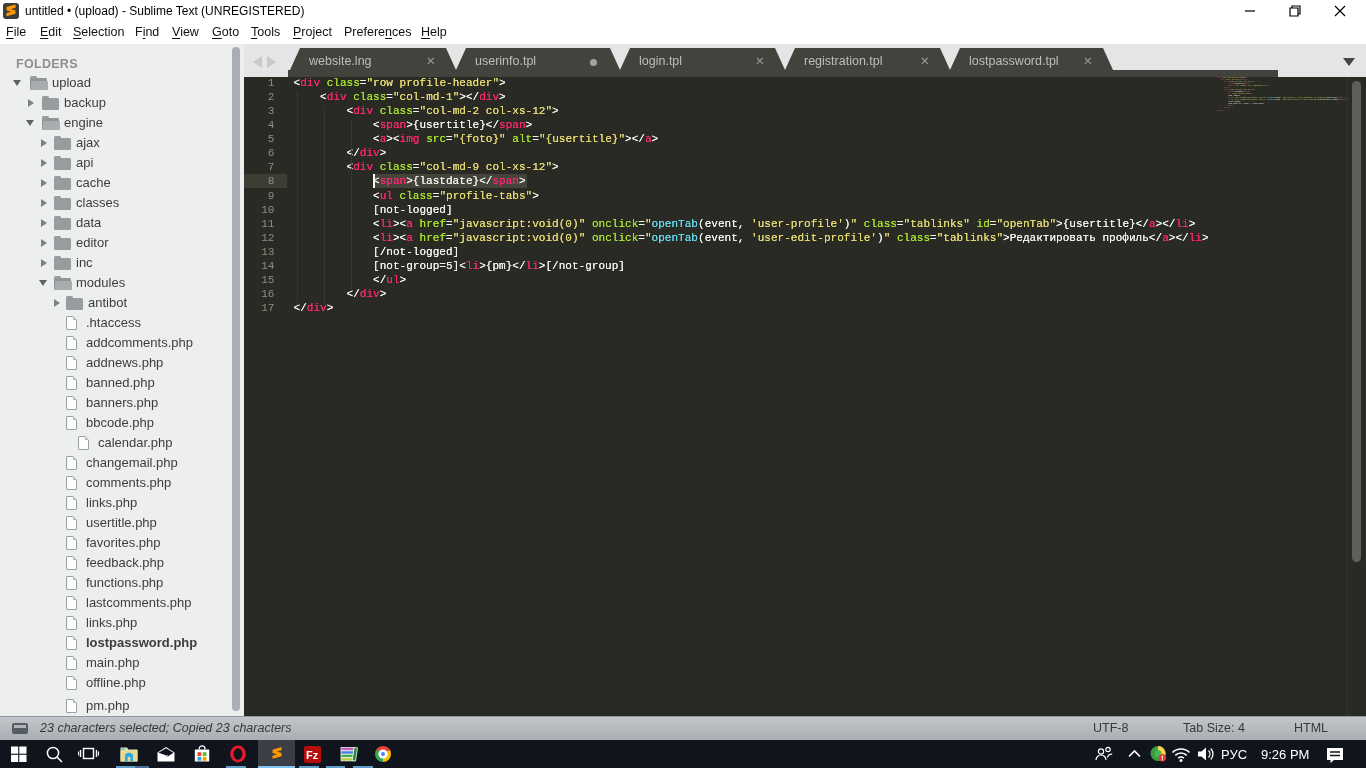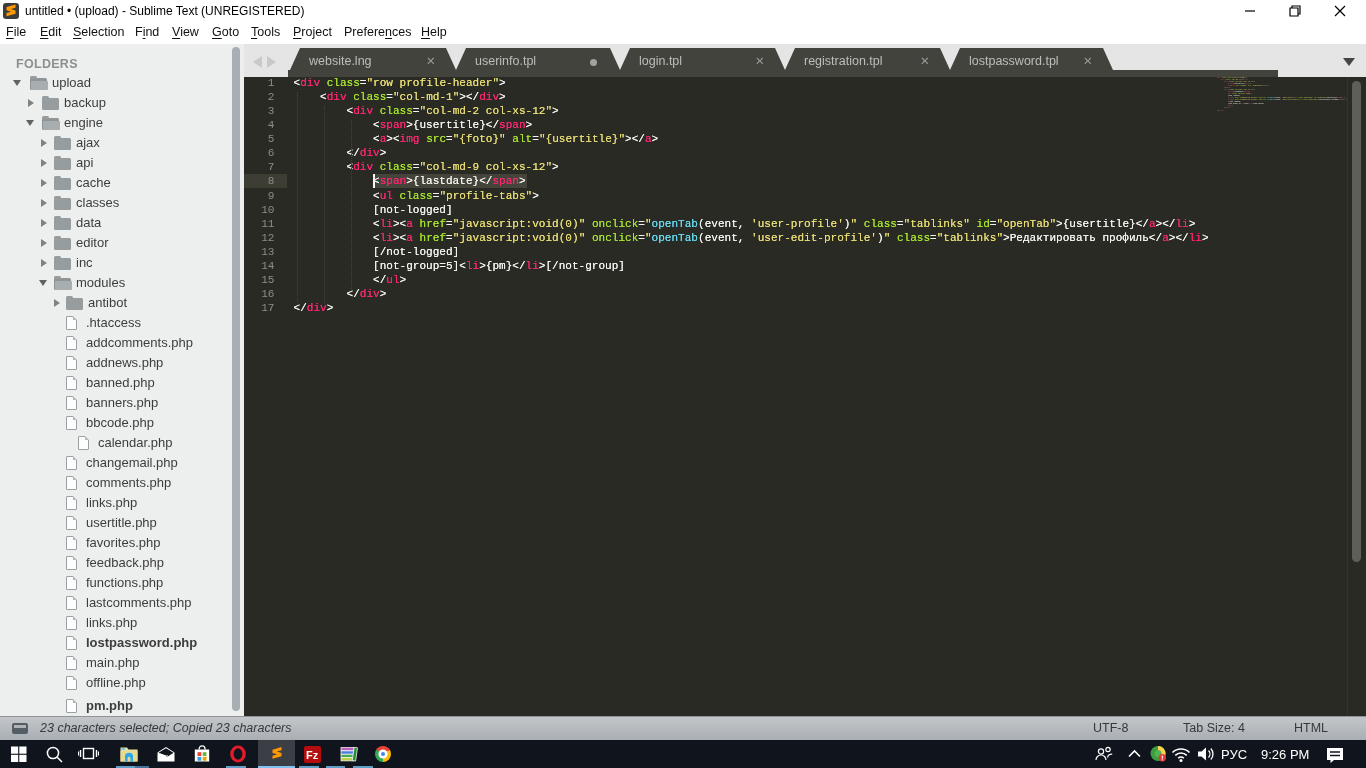--- a/index.html
+++ b/index.html
@@ -238,21 +238,21 @@
         <span style="position:absolute; left:86px; top:2px;font-weight:bold;">lostpassword.php</span>
       </div>
       <div class="trow" style="left:0; top:609px; width:244px;">
         <span class="ficon" style="left:66px;"></span>
         <span style="position:absolute; left:86px; top:2px;">main.php</span>
       </div>
       <div class="trow" style="left:0; top:629px; width:244px;padding-left:9px;">
         <span class="ficon" style="left:66px;"></span>
         <span style="position:absolute; left:86px; top:2px;">offline.php</span>
       </div>
-      <div class="trow" style="left:0; top:652px; width:268px;font-weight:bold;">
+      <div class="trow" style="left:0; top:652px; width:268px;">
         <span class="ficon" style="left:66px;"></span>
         <span style="position:absolute; left:86px; top:2px;">pm.php</span>
       </div>
     </div>
   <div id="side-scroll"></div>
 </div>
 
 <div id="tabbar">
   <div class="navtri-l"></div>
     <div class="navtri-r"></div>

